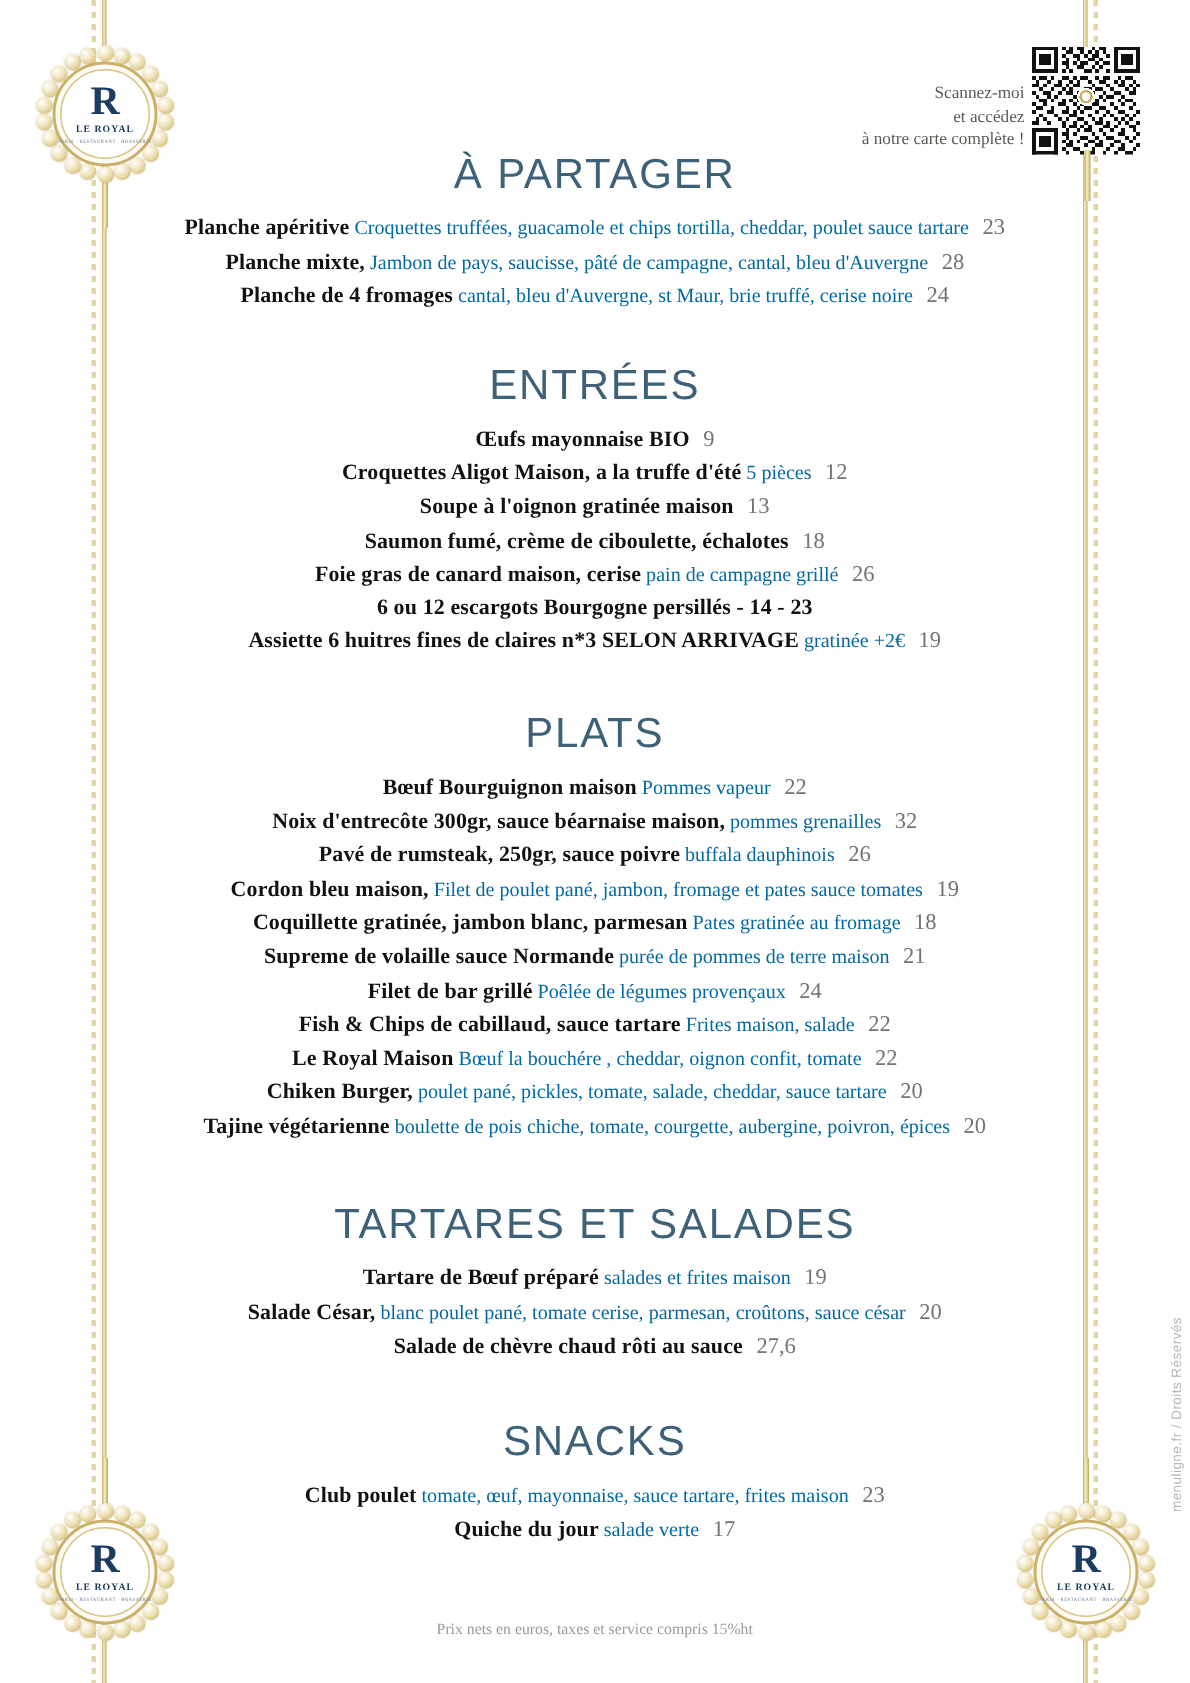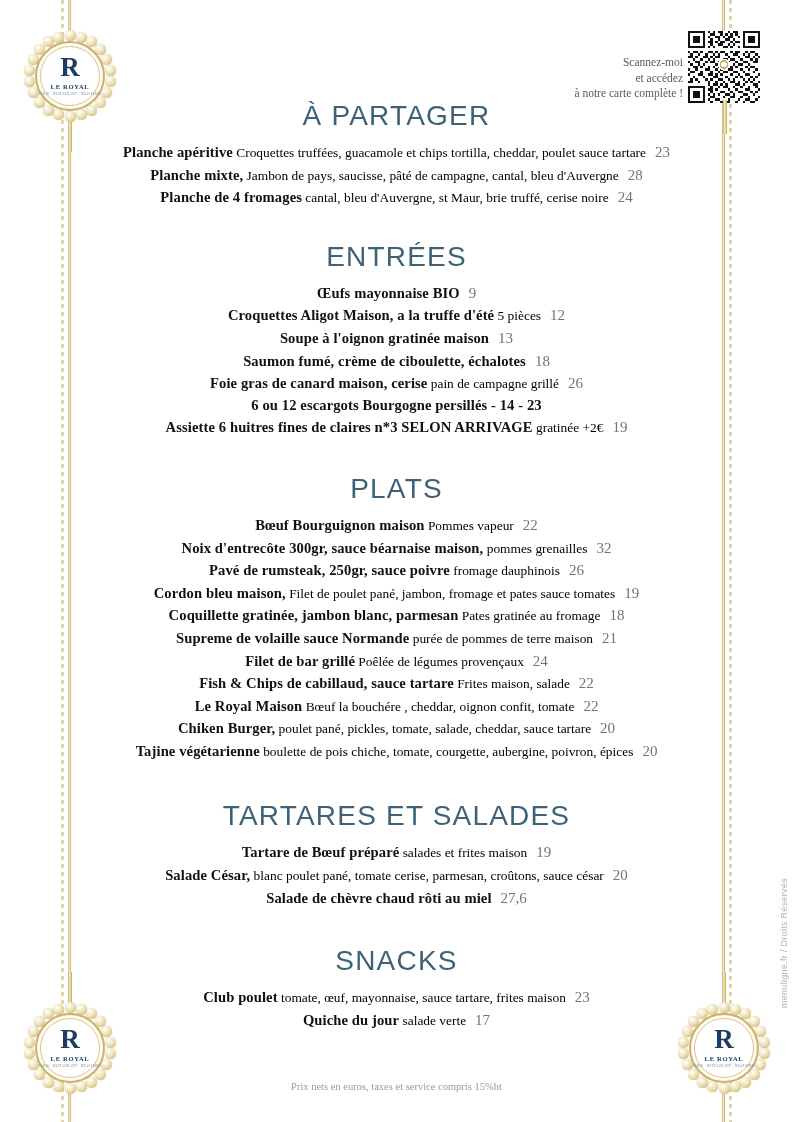--- a/index.html
+++ b/index.html
@@ -181,21 +181,21 @@
     font-size: 14.6px;
     line-height: 1.48;
     white-space: nowrap;
   }
   .item .nm {
     font-weight: bold;
     color: #111111;
     letter-spacing: .1px;
   }
   .item .ds {
-    color: #000000;
+    color: #0369a1;
     font-weight: normal;
     font-size: 13.4px;
   }
   .item .pr {
     font-weight: normal;
     color: #737373;
     margin-left: 9px;
     font-size: 15px;
   }
   .item .ds + .pr { margin-left: 9px; }
@@ -527,37 +527,37 @@
           <li class="item"><span class="nm">Foie gras de canard maison, cerise</span><span class="ds"> pain de campagne grillé</span><span class="pr">26</span></li>
           <li class="item"><span class="nm">6 ou 12 escargots Bourgogne persillés - 14 - 23</span></li>
           <li class="item"><span class="nm">Assiette 6 huitres fines de claires n*3 SELON ARRIVAGE</span><span class="ds"> gratinée +2€</span><span class="pr">19</span></li>
         </ul>
     </div>
     <div class="section sec-plats">
       <h2 class="section-title">PLATS</h2>
       <ul class="items">
           <li class="item"><span class="nm">Bœuf Bourguignon maison</span><span class="ds"> Pommes vapeur</span><span class="pr">22</span></li>
           <li class="item"><span class="nm">Noix d'entrecôte 300gr, sauce béarnaise maison,</span><span class="ds"> pommes grenailles</span><span class="pr">32</span></li>
-          <li class="item"><span class="nm">Pavé de rumsteak, 250gr, sauce poivre</span><span class="ds"> fromage dauphinois</span><span class="pr">26</span></li>
+          <li class="item"><span class="nm">Pavé de rumsteak, 250gr, sauce poivre</span><span class="ds"> buffala dauphinois</span><span class="pr">26</span></li>
           <li class="item"><span class="nm">Cordon bleu maison,</span><span class="ds"> Filet de poulet pané, jambon, fromage et pates sauce tomates</span><span class="pr">19</span></li>
           <li class="item"><span class="nm">Coquillette gratinée, jambon blanc, parmesan</span><span class="ds"> Pates gratinée au fromage</span><span class="pr">18</span></li>
           <li class="item"><span class="nm">Supreme de volaille sauce Normande</span><span class="ds"> purée de pommes de terre maison</span><span class="pr">21</span></li>
           <li class="item"><span class="nm">Filet de bar grillé</span><span class="ds"> Poêlée de légumes provençaux</span><span class="pr">24</span></li>
           <li class="item"><span class="nm">Fish &amp; Chips de cabillaud, sauce tartare</span><span class="ds"> Frites maison, salade</span><span class="pr">22</span></li>
           <li class="item"><span class="nm">Le Royal Maison</span><span class="ds"> Bœuf la bouchére , cheddar, oignon confit, tomate</span><span class="pr">22</span></li>
           <li class="item"><span class="nm">Chiken Burger,</span><span class="ds"> poulet pané, pickles, tomate, salade, cheddar, sauce tartare</span><span class="pr">20</span></li>
           <li class="item"><span class="nm">Tajine végétarienne</span><span class="ds"> boulette de pois chiche, tomate, courgette, aubergine, poivron, épices</span><span class="pr">20</span></li>
         </ul>
     </div>
     <div class="section sec-tartares">
       <h2 class="section-title">TARTARES ET SALADES</h2>
       <ul class="items">
           <li class="item"><span class="nm">Tartare de Bœuf préparé</span><span class="ds"> salades et frites maison</span><span class="pr">19</span></li>
           <li class="item"><span class="nm">Salade César,</span><span class="ds"> blanc poulet pané, tomate cerise, parmesan, croûtons, sauce césar</span><span class="pr">20</span></li>
-          <li class="item"><span class="nm">Salade de chèvre chaud rôti au miel</span><span class="pr">27,6</span></li>
+          <li class="item"><span class="nm">Salade de chèvre chaud rôti au sauce</span><span class="pr">27,6</span></li>
         </ul>
     </div>
     <div class="section sec-snacks">
       <h2 class="section-title">SNACKS</h2>
       <ul class="items">
           <li class="item"><span class="nm">Club poulet</span><span class="ds"> tomate, œuf, mayonnaise, sauce tartare, frites maison</span><span class="pr">23</span></li>
           <li class="item"><span class="nm">Quiche du jour</span><span class="ds"> salade verte</span><span class="pr">17</span></li>
           <li class="item"></li>
         </ul>
     </div>

